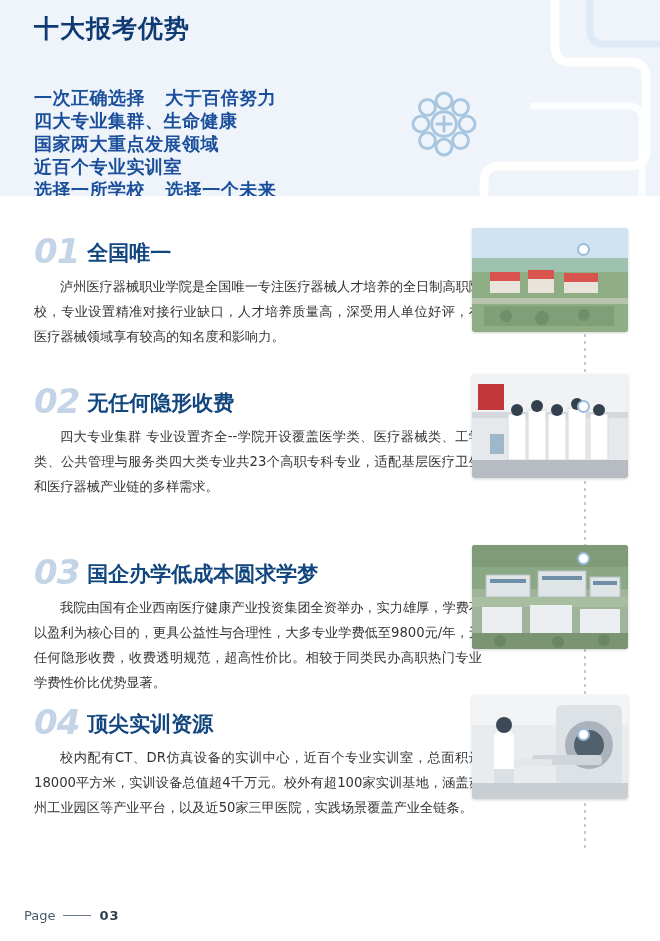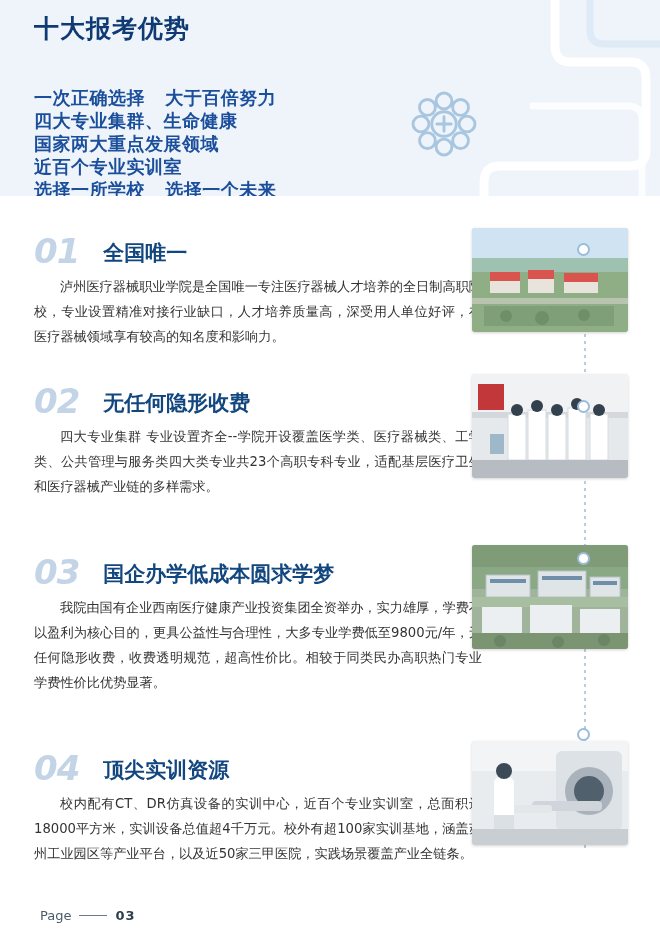--- a/index.html
+++ b/index.html
@@ -69,21 +69,21 @@
     padding: 0 0 0 0;
   }
   .section {
     position: relative;
     margin: 0 34px 0 34px;
     min-height: 120px;
   }
   .sec-head {
     display: flex;
     align-items: flex-end;
-    gap: 24px;
+    gap: 8px;
     height: 44px;
   }
   .sec-num {
     font-size: 34px;
     font-weight: bold;
     color: #c3d4e6;
     font-family: "DejaVu Sans", "Liberation Sans", sans-serif;
     font-style: italic;
     line-height: 34px;
     letter-spacing: -1px;
@@ -136,21 +136,21 @@
     height: 9px;
     border-radius: 50%;
     background: #ffffff;
     border: 2px solid #9bbcd9;
     z-index: 2;
   }
 
   
   .footer {
     position: absolute;
-    left: 40px;
+    left: 24px;
     bottom: 18px;
     display: flex;
     align-items: center;
     gap: 8px;
     color: #4a5b6b;
     font-size: 13px;
   }
   .footer .rule {
     display: inline-block;
     width: 28px;
@@ -299,21 +299,21 @@
           <rect x="108" y="64" width="40" height="24"></rect>
         </g>
         <rect x="0" y="88" width="156" height="16" fill="#7b9573"></rect>
         <circle cx="28" cy="96" r="6" fill="#6b8664"></circle>
         <circle cx="86" cy="97" r="6" fill="#6b8664"></circle>
         <circle cx="132" cy="95" r="6" fill="#6b8664"></circle>
       </svg>
     </div>
   </div>
 
-  <div class="section" style="margin-top:46px; min-height:140px;">
+  <div class="section" style="min-height:140px;">
     <div class="sec-head">
       <span class="sec-num">04</span>
       <span class="sec-title">顶尖实训资源</span>
     </div>
     <div class="sec-body">校内配有CT、DR仿真设备的实训中心，近百个专业实训室，总面积达18000平方米，实训设备总值超4千万元。校外有超100家实训基地，涵盖苏州工业园区等产业平台，以及近50家三甲医院，实践场景覆盖产业全链条。</div>
     <div class="thumb" style="top:0px;">
       <svg viewBox="0 0 156 104" width="156" height="104">
         <rect width="156" height="104" fill="#e9ecef"></rect>
         <rect y="0" width="156" height="30" fill="#f2f4f6"></rect>
         <rect x="84" y="10" width="66" height="80" rx="6" fill="#dde2e6"></rect>

